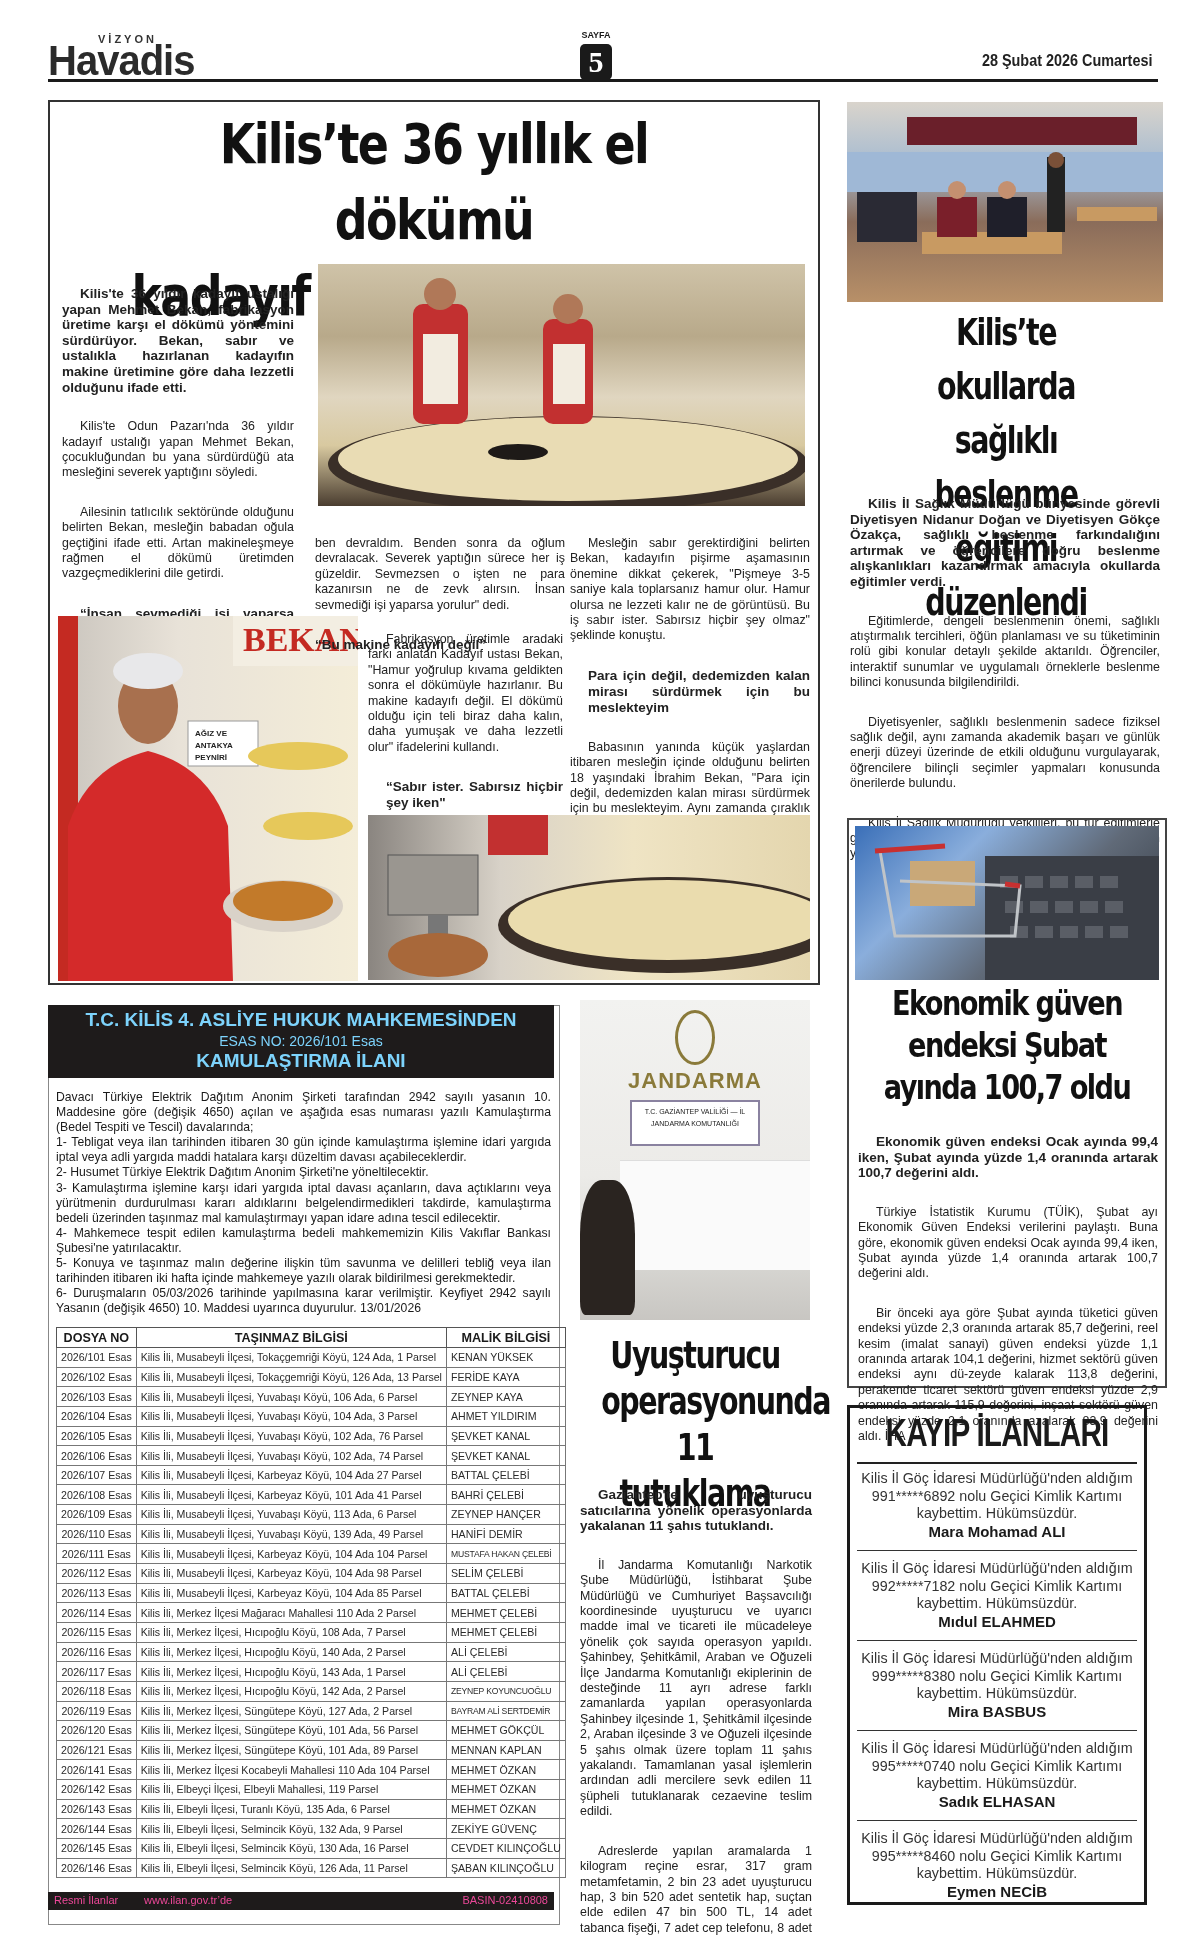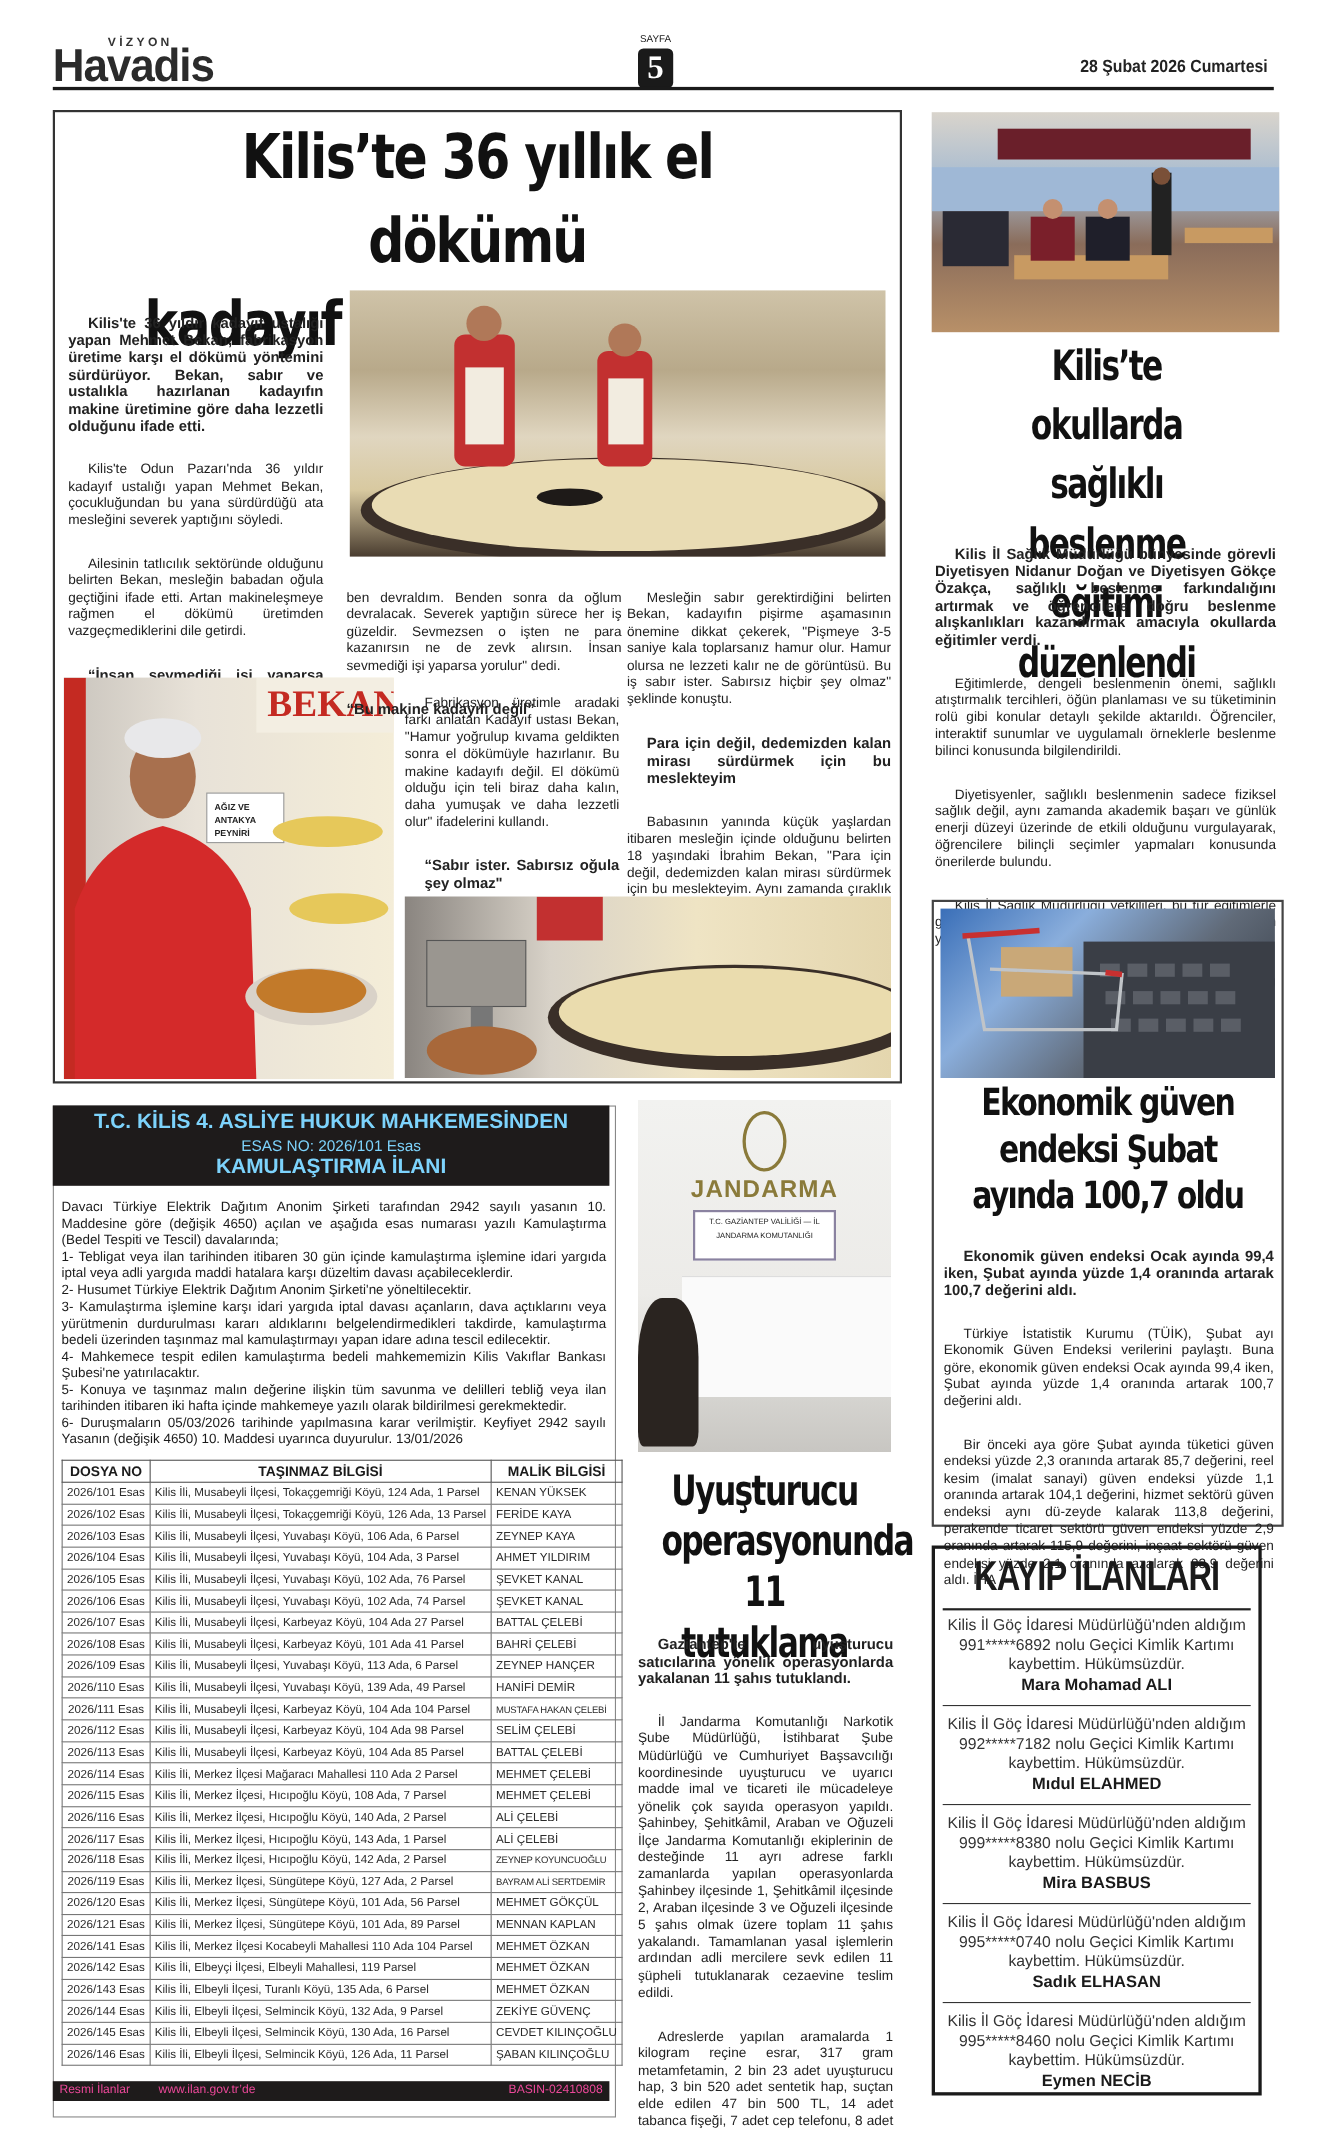--- a/index.html
+++ b/index.html
@@ -5,21 +5,21 @@
   * { box-sizing: border-box; margin: 0; padding: 0; }
   html, body { width: 1200px; height: 1938px; background: #ffffff; overflow: hidden; }
   body { font-family: "Liberation Sans", sans-serif; color: #1a1a1a; position: relative; }
 
   .abs { position: absolute; }
 
   
   .mast-logo { left: 48px; top: 30px; width: 200px; height: 50px; }
   .mast-logo .small { position: absolute; left: 50px; top: 3px; font-size: 11px; letter-spacing: 3px; font-weight: bold; color: #333; }
   .mast-logo .big { position: absolute; left: 0; top: 8px; font-size: 40px; font-weight: bold; color: #2b2b2b; letter-spacing: -1px; transform: scaleY(1.05); }
-  .page-label { left: 578px; top: 30px; font-size: 9px; font-weight: normal; text-align: center; width: 36px; }
+  .page-label { left: 578px; top: 30px; font-size: 9px; font-weight: bold; text-align: center; width: 36px; }
   .page-num { left: 580px; top: 44px; width: 32px; height: 36px; background: #1a1a1a; color: #fff; border-radius: 5px; font-family: "Liberation Serif", serif; font-size: 30px; font-weight: bold; text-align: center; line-height: 36px; }
   .mast-date { right: 48px; top: 52px; font-size: 16px; font-weight: bold; color: #222; transform: scaleX(0.9); transform-origin: right; }
   .mast-rule { left: 48px; top: 79px; width: 1110px; height: 3px; background: #1a1a1a; }
 
   
   .main-box { left: 48px; top: 100px; width: 772px; height: 885px; border: 2px solid #333; }
   .headline { font-family: "DejaVu Sans", sans-serif; font-weight: bold; color: #111; letter-spacing: -2px; text-align: center; }
   .main-headline { left: 58px; top: 106px; width: 752px; font-size: 56px; line-height: 76px; transform: scaleX(0.82); transform-origin: center top; }
 
   .col { font-size: 12.4px; line-height: 15.4px; color: #222; }
@@ -136,21 +136,21 @@
     <ellipse cx="225" cy="285" rx="50" ry="20" fill="#c27a2a"></ellipse>
   </svg>
 </div>
 
 <div class="abs col" style="left:315px; top:512px; width:250px;">
   <p style="text-indent:0">ben devraldım. Benden sonra da oğlum devralacak. Severek yaptığın sürece her iş güzeldir. Sevmezsen o işten ne para kazanırsın ne de zevk alırsın. İnsan sevmediği işi yaparsa yorulur" dedi.</p>
   <p class="sub" style="text-align:left; padding-left:0">“Bu makine kadayıfı değil”</p>
 </div>
 <div class="abs col" style="left:368px; top:608px; width:195px;">
   <p>Fabrikasyon üretimle aradaki farkı anlatan Kadayıf ustası Bekan, "Hamur yoğrulup kıvama geldikten sonra el dökümüyle hazırlanır. Bu makine kadayıfı değil. El dökümü olduğu için teli biraz daha kalın, daha yumuşak ve daha lezzetli olur" ifadelerini kullandı.</p>
-  <p class="sub">“Sabır ister. Sabırsız oğula şey olmaz"</p>
+  <p class="sub">“Sabır ister. Sabırsız hiçbir şey iken"</p>
 </div>
 
 <div class="abs col" style="left:570px; top:512px; width:240px;">
   <p>Mesleğin sabır gerektirdiğini belirten Bekan, kadayıfın pişirme aşamasının önemine dikkat çekerek, "Pişmeye 3-5 saniye kala toplarsanız hamur olur. Hamur olursa ne lezzeti kalır ne de görüntüsü. Bu iş sabır ister. Sabırsız hiçbir şey olmaz" şeklinde konuştu.</p>
   <p class="sub">Para için değil, dedemizden kalan mirası sürdürmek için bu meslekteyim</p>
   <p>Babasının yanında küçük yaşlardan itibaren mesleğin içinde olduğunu belirten 18 yaşındaki İbrahim Bekan, "Para için değil, dedemizden kalan mirası sürdürmek için bu meslekteyim. Aynı zamanda çıraklık eğitimimi de alıyorum. Keyif alarak yaptığın iş her zaman güzeldir" diye konuştu. (İHA)</p>
 </div>
 
 <div class="abs photo ph-machine">
   <svg width="442" height="165">

